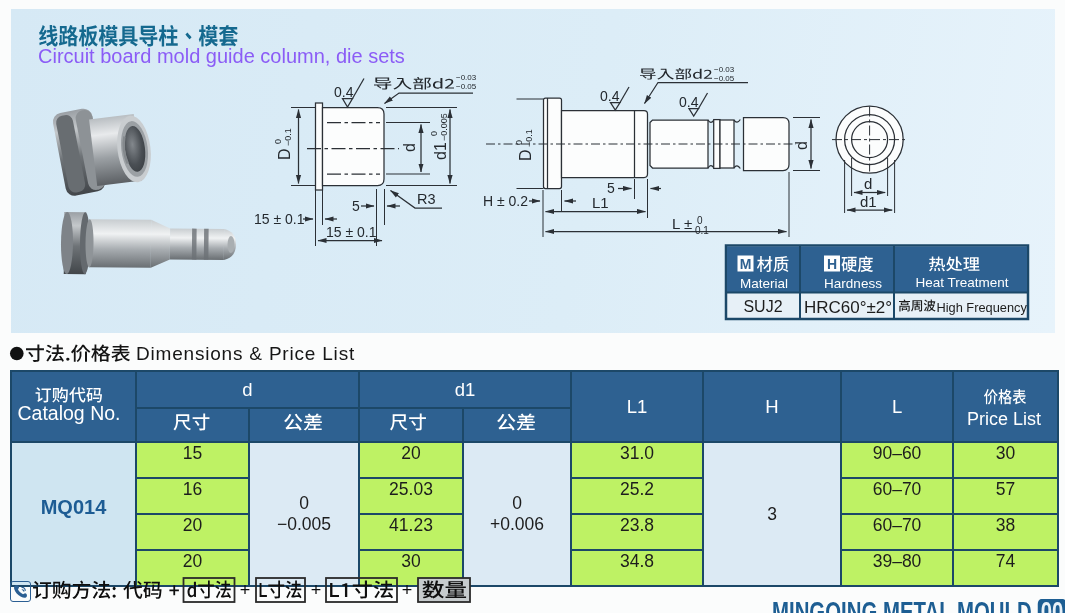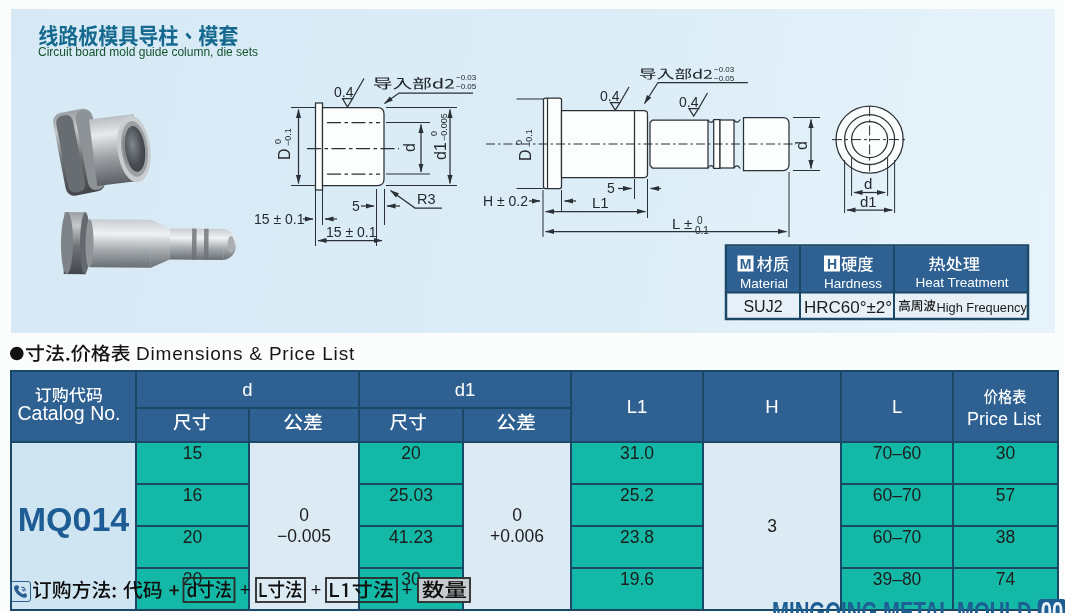--- a/index.html
+++ b/index.html
@@ -1,28 +1,28 @@
 <!DOCTYPE html>
 <html><head>
 <meta charset="utf-8">
 <style>
 html,body{margin:0;padding:0;}
 body{width:1065px;height:613px;position:relative;overflow:hidden;background:#fbfcfc;
  font-family:"Liberation Sans", sans-serif;}
 .abs{position:absolute;}
 #panel{left:11px;top:9px;width:1044px;height:324px;
  background:linear-gradient(100deg,#d6e9f5 0%,#dcedf7 55%,#e7f3fb 100%);}
-#titleen{left:38px;top:46px;font-size:12px;color:#14532d;line-height:1;}
+#titleen{left:38px;top:46px;font-size:20px;color:#8b5cf6;line-height:1;}
 table{border-collapse:collapse;table-layout:fixed;}
 #ptbl{left:10px;top:370px;}
 #ptbl td{border:2px solid #1c4868;text-align:center;vertical-align:middle;padding:0;
  font-size:17.5px;color:#1d1d1d;}
 #ptbl .hd{background:#2e6191;color:#fff;font-size:18.5px;}
 #ptbl .c1{background:#cfe5f1;}
-#ptbl .num{background:#14b8a6;padding-bottom:19px;}
+#ptbl .num{background:#bef264;padding-bottom:13px;}
 #ptbl .mrg{background:#dceaf4;}
 #logo{left:772px;top:599px;font-size:27px;font-weight:bold;color:#1d5e93;white-space:nowrap;transform:scaleX(0.755);transform-origin:left top;line-height:1;}
 #logo .lbx{display:inline-block;background:#1d5e93;color:#e8f1f8;border-radius:5px;padding:0 4px;margin-left:8px;}
 </style>
 </head>
 <body>
 
 <div id="panel" class="abs"></div>
 
 <div id="titleen" class="abs">Circuit board mold guide column, die sets</div>
@@ -328,54 +328,54 @@
  <td class="hd" rowspan="2">L</td>
  <td class="hd" rowspan="2"></td>
 </tr>
 <tr style="height:34px">
  <td class="hd"></td>
           <td class="hd"></td>
           <td class="hd"></td>
           <td class="hd"></td>
 </tr>
 <tr style="height:31px">
- <td class="c1" rowspan="4" style="font-size:34px;font-weight:bold;color:#1d5c94;padding-bottom:13px">MQ014</td>
+ <td class="c1" rowspan="4" style="font-size:20px;font-weight:bold;color:#1d5c94;padding-bottom:13px">MQ014</td>
  <td class="num">15</td>
  <td class="mrg" rowspan="4">
             <div>0</div>
             <div>−0.005</div>
           </td>
  <td class="num">20</td>
  <td class="mrg" rowspan="4">
             <div>0</div>
             <div>+0.006</div>
           </td>
  <td class="num">31.0</td>
  <td class="mrg" rowspan="4">3</td>
- <td class="num">70–60</td>
+ <td class="num">90–60</td>
  <td class="num">30</td>
 </tr>
 <tr style="height:31px">
           <td class="num">16</td>
           <td class="num">25.03</td>
           <td class="num">25.2</td>
           <td class="num">60–70</td>
           <td class="num">57</td>
         </tr>
 <tr style="height:31px">
           <td class="num">20</td>
           <td class="num">41.23</td>
           <td class="num">23.8</td>
           <td class="num">60–70</td>
           <td class="num">38</td>
         </tr>
 <tr style="height:31px">
           <td class="num">20</td>
           <td class="num">30</td>
-          <td class="num">19.6</td>
+          <td class="num">34.8</td>
           <td class="num">39–80</td>
           <td class="num">74</td>
         </tr>
 </tbody>
     </table>
 </div>
 
 <span id="phicon" class="abs" style="left:10px;top:581px;display:inline-block;width:19px;height:19px;border:1.8px solid #2b5f93;border-radius:3px;">
     <svg width="19" height="19" viewBox="0 0 19 19" style="position:absolute;left:0;top:0">
       <path d="M4.5 3.5 C7 2.8 8.2 4.2 8 5.6 L7 7.6 C8 9.6 10 11.4 12 12.2 L14 11.2 C15.4 11.2 16.4 12.6 15.8 14.6 C15 16.4 12.4 16 10 14.8 C6.8 13.2 4 10.2 3.2 7 C2.8 5.2 3.3 3.9 4.5 3.5 Z" fill="#2b5f93"></path>

